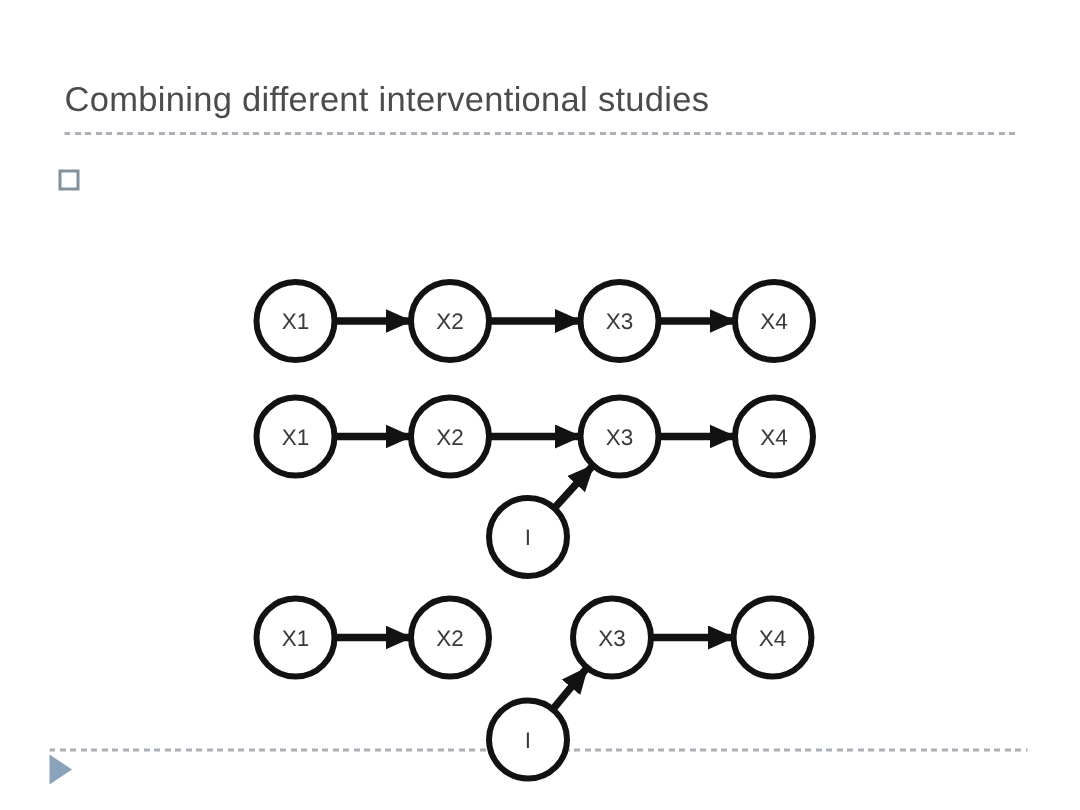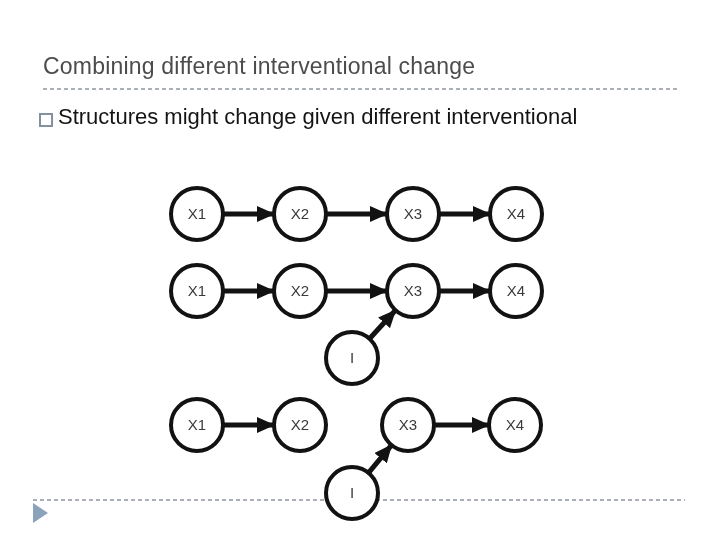--- a/index.html
+++ b/index.html
@@ -78,28 +78,27 @@
     border-bottom: 10px solid transparent;
     z-index: 3;
     cursor: pointer;
   }
 </style>
 </head>
 <body>
 
 <div class="slide" id="slide" style="--bg: #ffffff; --title-color: #4c4c4c; --body-color: #141414; --bullet-border: #83919e; --divider-color: #aab0b5; --triangle-color: #8ba2bb;">
 
-  <div class="slide-title">Combining different interventional change</div>
+  <div class="slide-title">Combining different interventional studies</div>
 
   <div class="dashed-rule title-rule"></div>
 
   <div class="bullet-block">
     <span class="bullet-square"></span>
     <div class="bullet-text">
-      <span>Structures might change given different interventional</span>
     </div>
   </div>
 
   <div class="dashed-rule footer-rule"></div>
 
   <svg id="diagram" class="diagram-svg" width="720" height="540" viewBox="0 0 720 540">
       <defs>
         <marker id="ah" viewBox="0 0 3.6 3.2" refX="3.4" refY="1.6" markerWidth="3.6" markerHeight="3.2" orient="auto">
           <path d="M0,0 L3.6,1.6 L0,3.2 Z" fill="#121212"></path>
         </marker>

